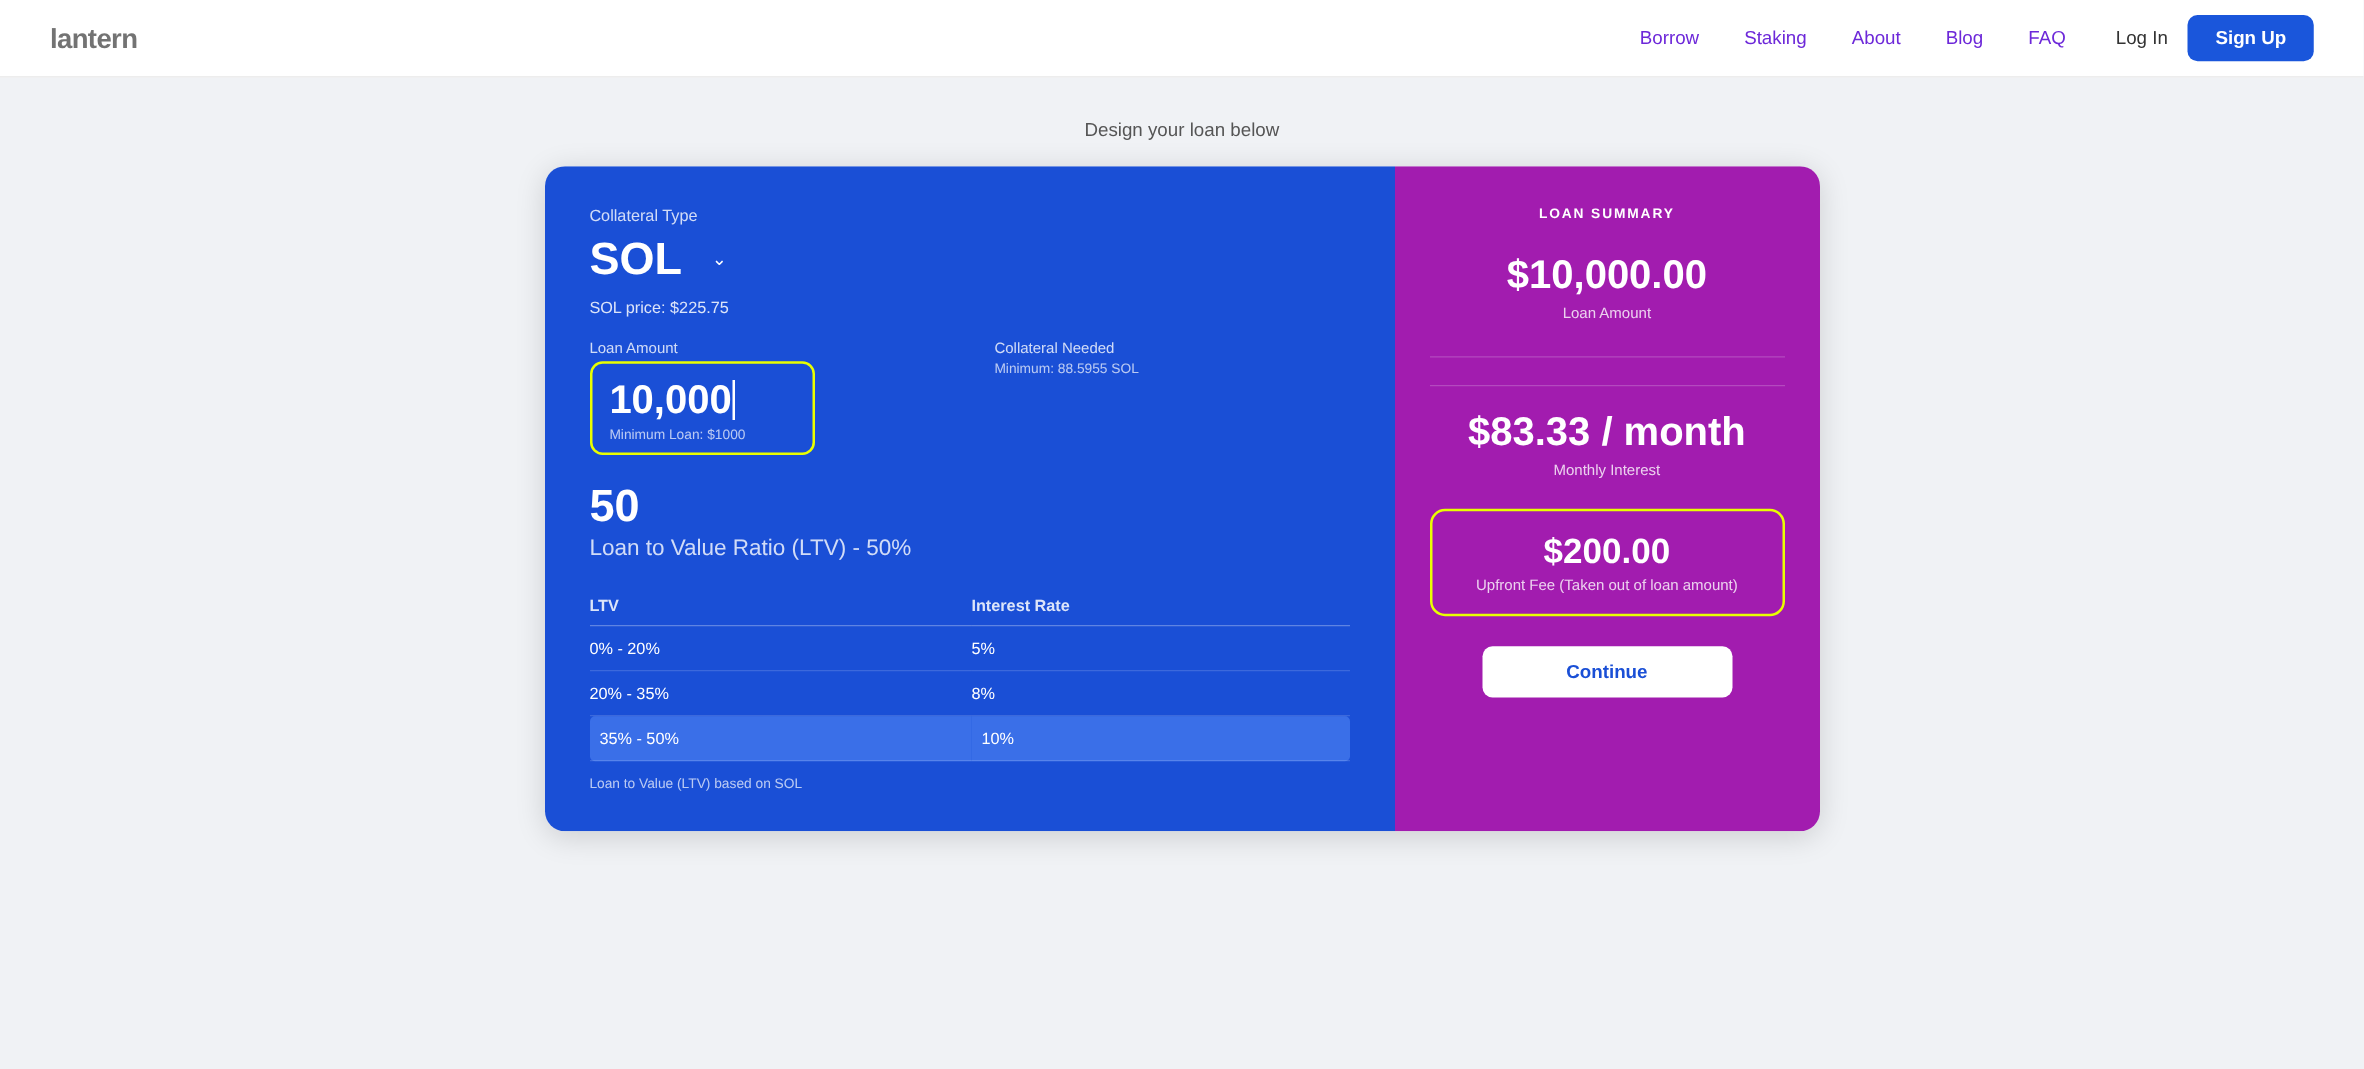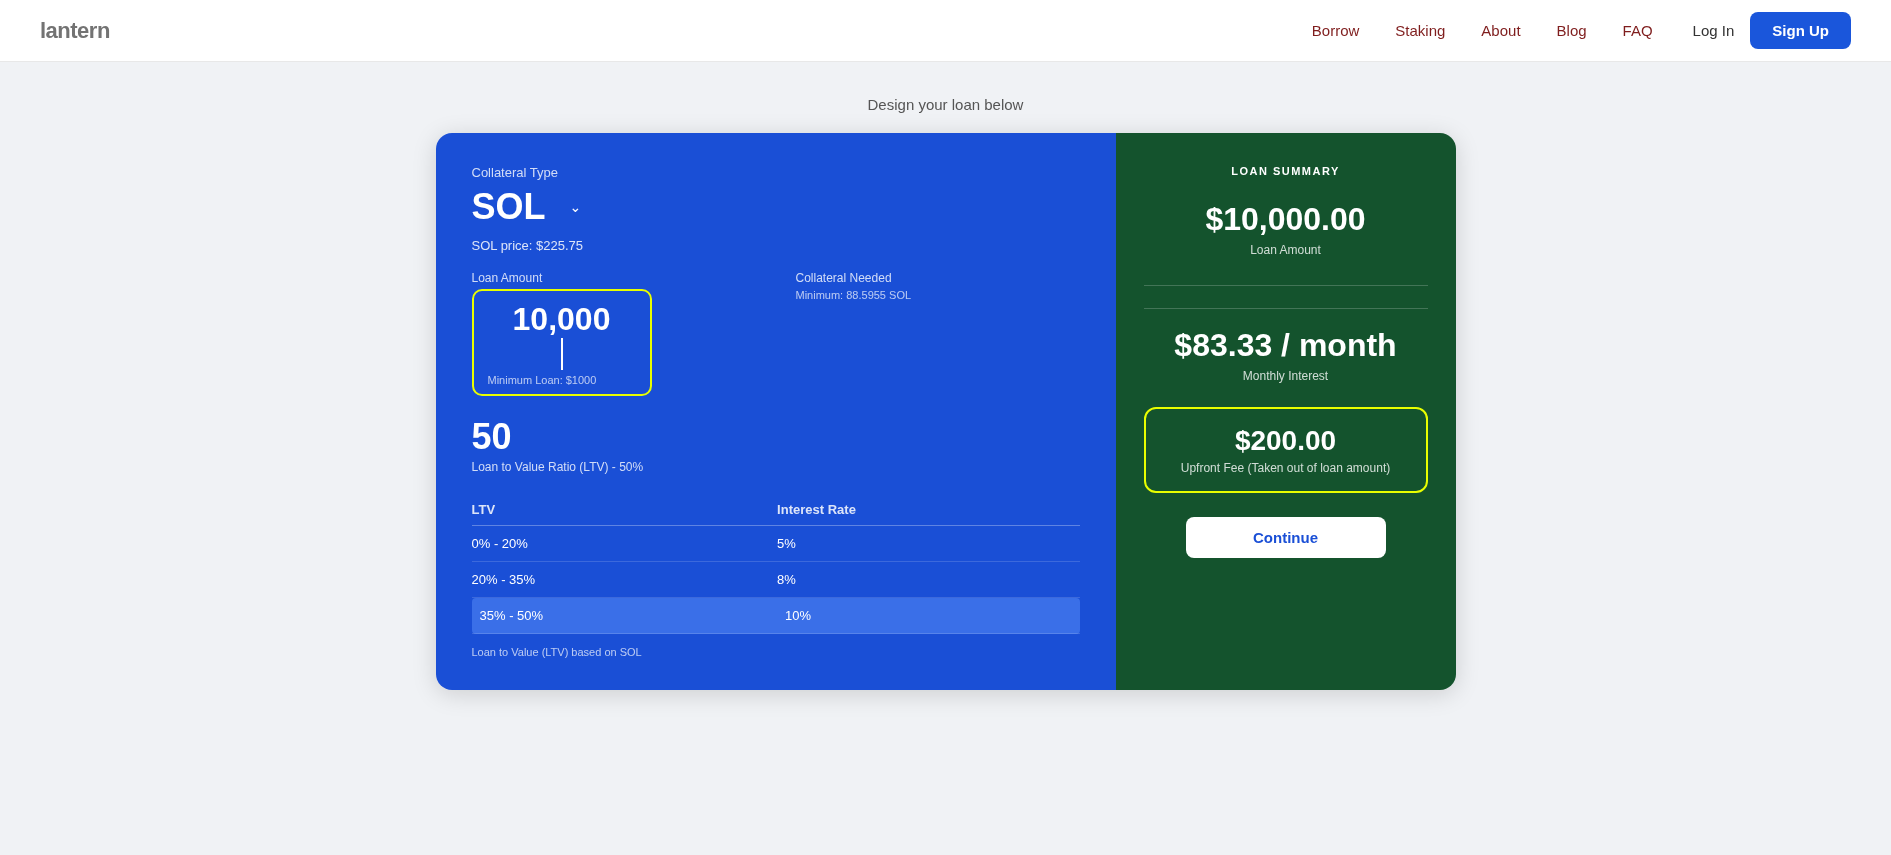--- a/index.html
+++ b/index.html
@@ -25,21 +25,21 @@
       margin-right: auto;
       letter-spacing: -0.5px;
     }
     .nav {
       display: flex;
       gap: 36px;
       margin-right: 40px;
     }
     .nav a {
       text-decoration: none;
-      color: #7f1d1d;
+      color: #6d28d9;
       font-size: 15px;
       font-weight: 400;
     }
     .auth-buttons {
       display: flex;
       align-items: center;
       gap: 16px;
     }
     .btn-login {
       background: none;
@@ -139,21 +139,20 @@
       padding: 10px 14px 8px;
       display: inline-block;
       min-width: 180px;
     }
     .loan-amount-value {
       color: #fff;
       font-size: 32px;
       font-weight: 700;
       display: flex;
       align-items: center;
-      flex-direction: column;
     }
     .cursor {
       display: inline-block;
       width: 2px;
       height: 32px;
       background: #fff;
       margin-left: 1px;
       animation: blink 1s infinite;
     }
     @keyframes blink { 0%,100%{opacity:1} 50%{opacity:0} }
@@ -174,21 +173,21 @@
     .ltv-section {
       margin-bottom: 20px;
     }
     .ltv-big {
       color: #fff;
       font-size: 36px;
       font-weight: 700;
     }
     .ltv-label {
       color: rgba(255,255,255,0.8);
-      font-size: 12px;
+      font-size: 18px;
       margin-top: 2px;
     }
 
     
     .rate-table {
       width: 100%;
       border-collapse: collapse;
       margin-bottom: 12px;
     }
     .rate-table th {
@@ -218,21 +217,21 @@
       border-radius: 0 4px 4px 0;
     }
     .ltv-note {
       color: rgba(255,255,255,0.7);
       font-size: 11px;
       margin-top: 6px;
     }
 
     
     .right-panel {
-      background: #14532d;
+      background: #a21caf;
       width: 340px;
       min-width: 300px;
       padding: 32px 28px;
       display: flex;
       flex-direction: column;
       align-items: center;
     }
     .loan-summary-title {
       color: #fff;
       font-size: 11px;

